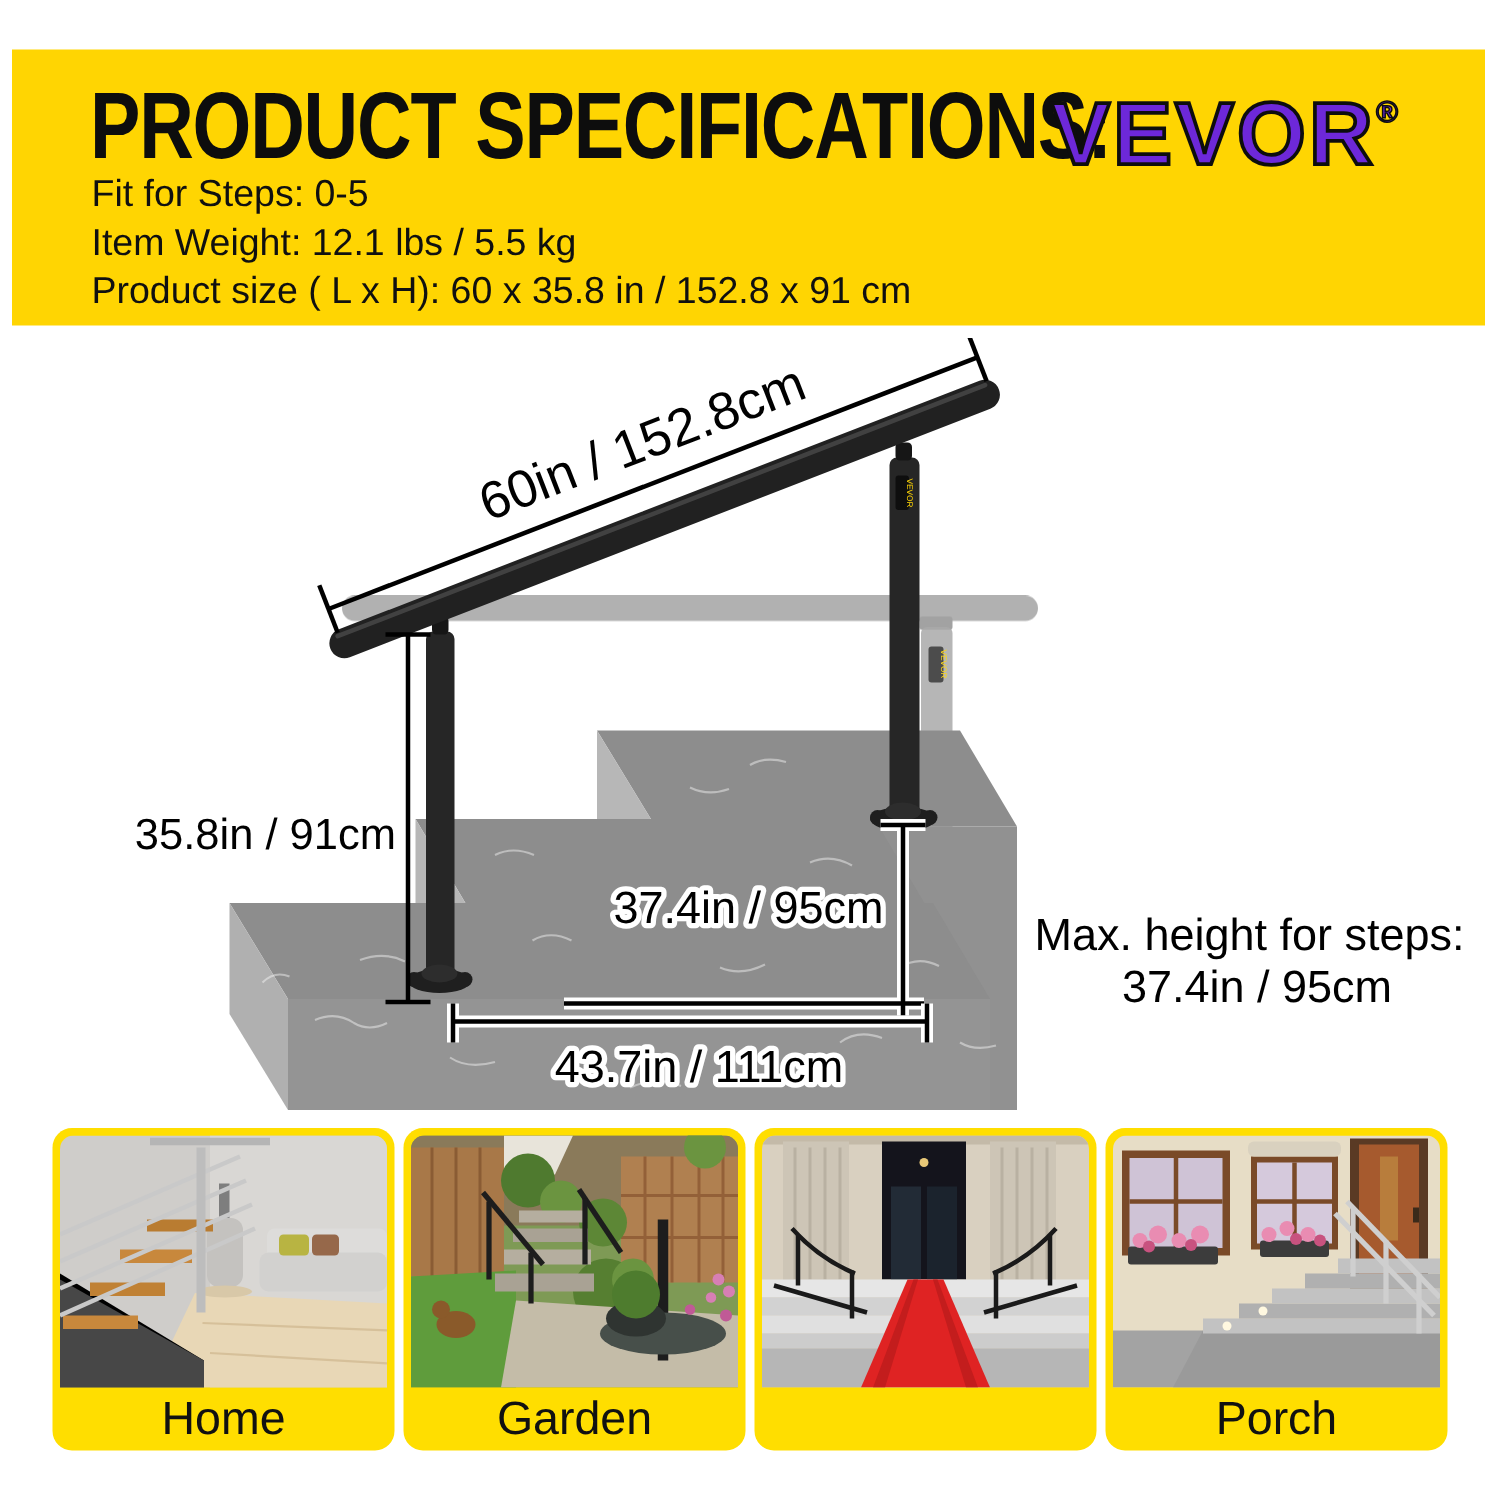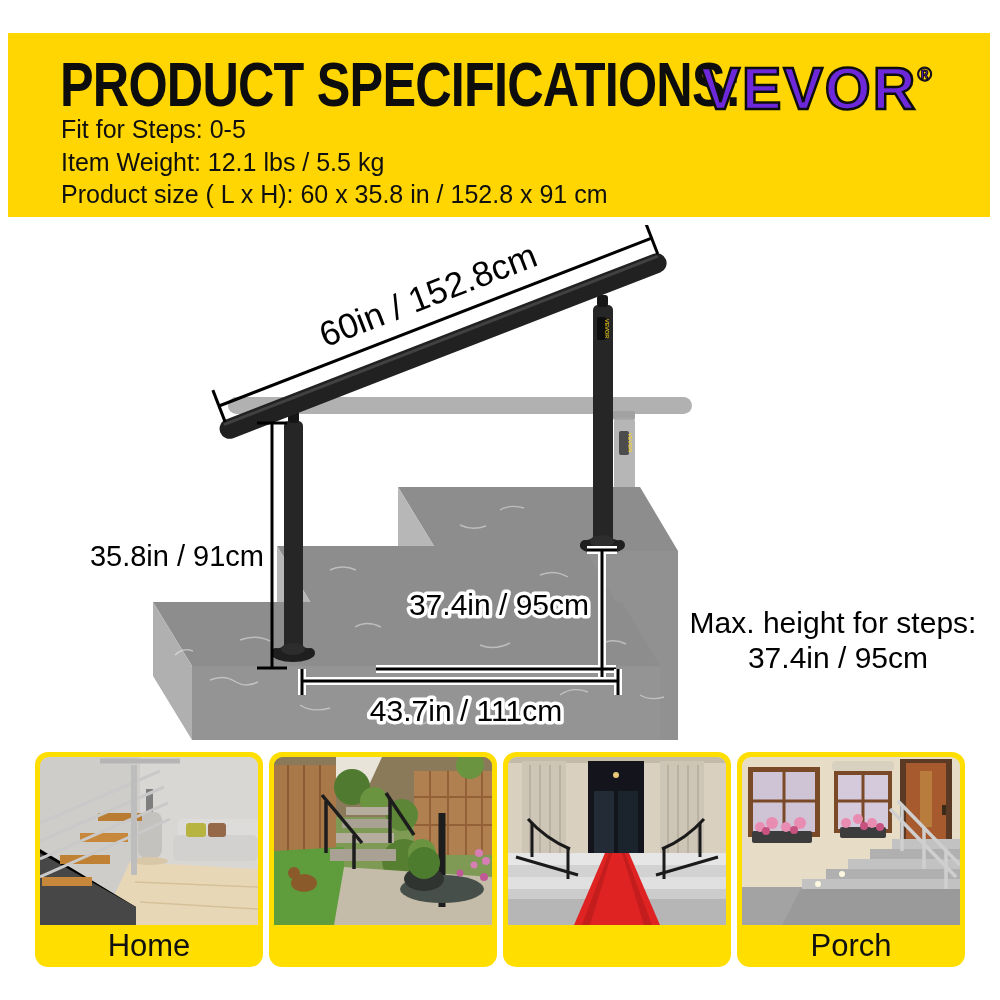--- a/index.html
+++ b/index.html
@@ -259,20 +259,21 @@
           <circle cx="20" cy="116" r="6"></circle>
       </g>
       <g fill="#d77fb4">
         <circle cx="205" cy="96" r="4"></circle>
           <circle cx="212" cy="104" r="4"></circle>
           <circle cx="200" cy="108" r="3.5"></circle>
         <circle cx="186" cy="116" r="3.5" fill="#c05a96"></circle>
           <circle cx="210" cy="120" r="4" fill="#c05a96"></circle>
       </g>
     </svg>
+    <figcaption>Garden</figcaption>
   </figure>
 
   <figure class="card card-3">
     <svg viewBox="0 0 218 168" xmlns="http://www.w3.org/2000/svg">
       <rect width="218" height="168" fill="#d9d0c0"></rect>
       <rect x="0" y="0" width="218" height="6" fill="#c4baa8"></rect>
       <g>
         <rect x="14" y="4" width="44" height="94" fill="#cdc5b6"></rect>
         <g stroke="#b9b1a2" stroke-width="2">
             <line x1="22" y1="8" x2="22" y2="96"></line>

